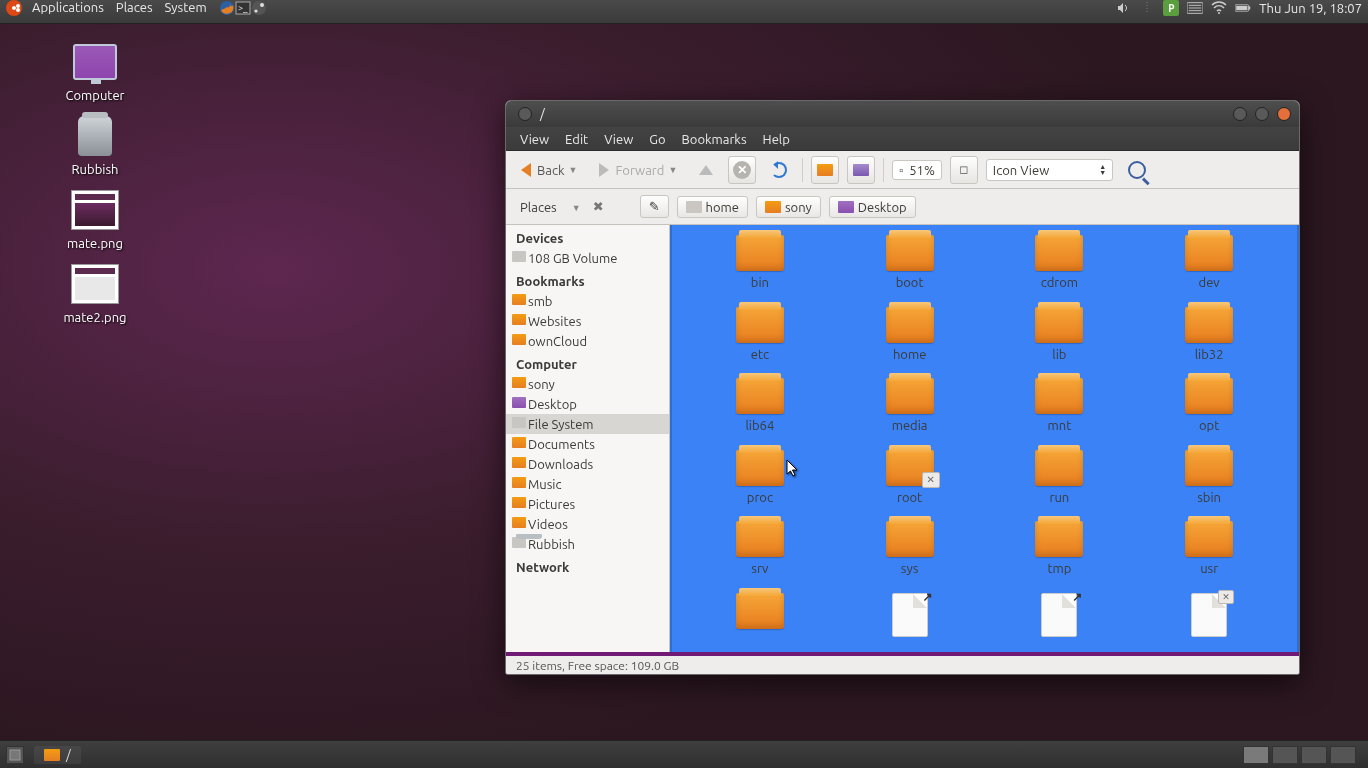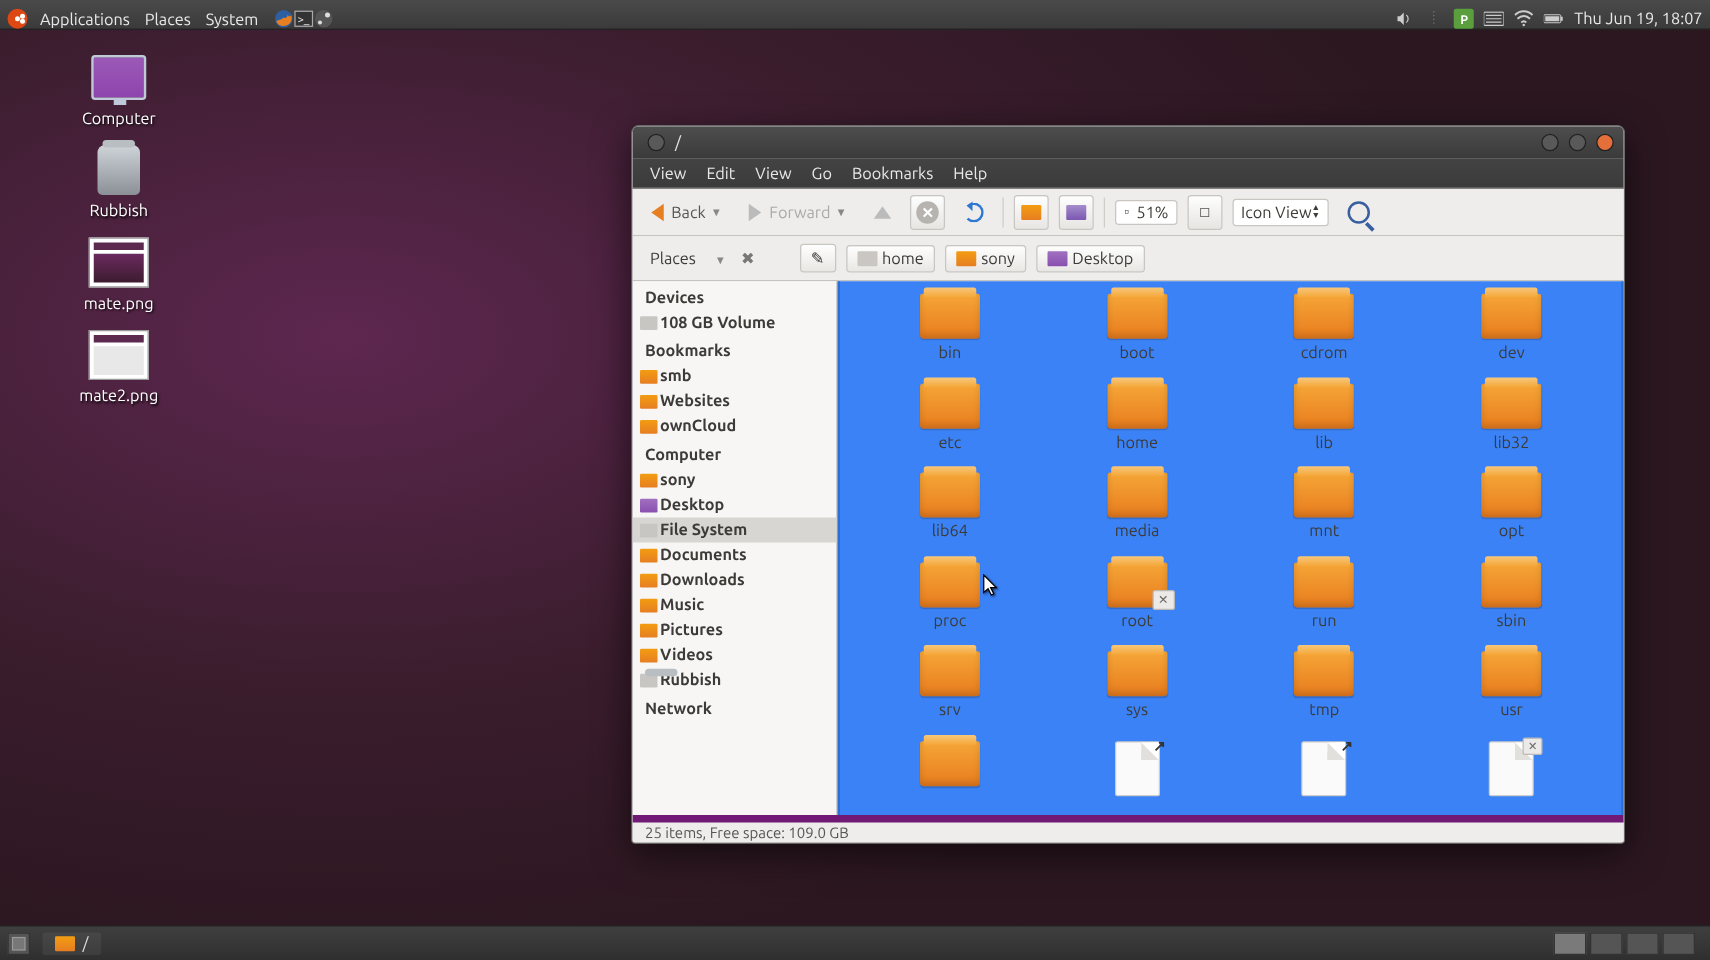--- a/index.html
+++ b/index.html
@@ -7,21 +7,21 @@
 body {
   background: radial-gradient(ellipse 900px 500px at 20% 35%, #5e2750 0%, #3b1d2e 55%, #2c1720 100%);
   position: relative;
   color: #fff;
   font-size: 13px;
 }
 
 .top-panel {
   position: absolute; top: 0; left: 0; right: 0; height: 24px;
   background: linear-gradient(#4a4a4a, #3a3a3a);
-  display: flex; align-items: flex-end; padding: 0 6px;
+  display: flex; align-items: flex-start; padding: 0 6px;
   color: #e8e8e8; font-size: 13px;
   border-bottom: 1px solid #222;
 }
 .top-panel .menu-item { padding: 0 6px; cursor: pointer; }
 .top-panel .spacer { flex: 1; }
 .top-panel .tray { display: flex; align-items: center; gap: 8px; }
 .tray-icon { width: 16px; height: 16px; display: inline-flex; align-items: center; justify-content: center; }
 .ubuntu-logo { width:16px;height:16px;border-radius:50%;background:#dd4814;display:flex;align-items:center;justify-content:center;margin-right:4px;}
 .ubuntu-logo::before{content:"";width:4px;height:4px;border-radius:50%;background:#fff;box-shadow:4px -2px 0 #fff,4px 2px 0 #fff;}
 
@@ -59,55 +59,55 @@
 .tbtn.round{width:28px;justify-content:center;padding:0;border:1px solid #c9c6c2;background:linear-gradient(#fefefe,#e7e5e2);}
 .tbtn.disabled{color:#aaa;cursor:default;text-align:right;}
 .arrow-left{width:0;height:0;border-top:7px solid transparent;border-bottom:7px solid transparent;border-right:10px solid #e67e22;}
 .arrow-right{width:0;height:0;border-top:7px solid transparent;border-bottom:7px solid transparent;border-left:10px solid #bbb;}
 .arrow-up{width:0;height:0;border-left:7px solid transparent;border-right:7px solid transparent;border-bottom:10px solid #bbb;}
 .stop-ic{width:18px;height:18px;border-radius:50%;background:#b7b4b0;display:flex;align-items:center;justify-content:center;color:#fff;font-weight:bold;font-size:12px;}
 .reload-ic{width:16px;height:16px;border:2.5px solid #2e78d2;border-left-color:transparent;border-radius:50%;position:relative;}
 .reload-ic::after{content:"";position:absolute;top:-3px;left:-3px;border:4px solid transparent;border-right-color:#2e78d2;}
 .dropdown-arrow{font-size:9px;color:#888;margin-left:4px;}
 .zoom-box{display:flex;align-items:center;gap:6px;border:1px solid #c9c6c2;border-radius:3px;padding:2px 6px;background:#fff;}
-.view-select{border:1px solid #c9c6c2;border-radius:3px;background:#fff;padding:3px 6px;display:flex;align-items:flex-start;}
+.view-select{border:1px solid #c9c6c2;border-radius:3px;background:#fff;padding:3px 6px;display:flex;align-items:flex-start;gap:50px;}
 .search-ic{width:18px;height:18px;border:2.5px solid #3a5fa0;border-radius:50%;position:relative;}
 .search-ic::after{content:"";position:absolute;bottom:-6px;right:-6px;width:8px;height:2.5px;background:#3a5fa0;transform:rotate(45deg);}
 .locbar{height:36px;background:#efedeb;border-bottom:1px solid #c6c3bf;display:flex;align-items:center;padding:0 8px;gap:8px;}
 .loc-left{display:flex;align-items:center;gap:6px;}
 .places-drop{padding:3px 30px 3px 6px;position:relative;}
 .places-drop .dropdown-arrow{position:absolute;right:6px;top:6px;}
 .bc-btn{border:1px solid #c9c6c2;border-radius:3px;background:linear-gradient(#fefefe,#e9e7e4);padding:3px 8px;display:flex;align-items:center;gap:4px;cursor:pointer;}
 .bc-btn .fic{width:16px;height:12px;background:linear-gradient(#f39c12,#e67e22);border-radius:1px;}
 .bc-btn .dic{width:16px;height:12px;background:linear-gradient(#a070c0,#8a4fb0);border-radius:1px;}
 .bc-btn .hic{width:16px;height:12px;background:#d0cdc8;border-radius:1px;}
 .body{flex:1;display:flex;min-height:0;}
 .sidebar{width:164px;border-right:1px solid #c6c3bf;background:#f7f6f5;overflow:hidden;display:flex;flex-direction:column;font-size:13px;}
 .side-h{font-weight:bold;padding:6px 10px 3px;color:#3c3b37;}
-.side-i{padding:3px 10px 3px 22px;display:flex;align-items:center;gap:5px;cursor:pointer;white-space:nowrap;overflow:hidden;position:relative;font-weight:bold;}
+.side-i{padding:3px 10px 3px 22px;display:flex;gap:5px;cursor:pointer;white-space:nowrap;overflow:hidden;position:relative;}
 .side-i.sel{background:#d8d6d2;}
 .side-i .ic{position:absolute;left:6px;width:14px;height:11px;}
 .ic.fol{background:linear-gradient(#f39c12,#e67e22);border-radius:1px;}
 .ic.hdd{background:#c8c6c2;border-radius:1px;}
 .ic.desk{background:linear-gradient(#a070c0,#8a4fb0);border-radius:1px;}
 .ic.trash{background:#c8c6c2;border-radius:1px;}
 .content{flex:1;position:relative;background:#3b82f6;overflow:hidden;}
 .content-border{position:absolute;left:0;top:0;bottom:0;width:2px;background:#2b6ed6;}
 .content-border.r{left:auto;right:0;}
 .grid{display:grid;grid-template-columns:repeat(4,1fr);padding:10px 20px;gap:12px 10px;overflow-y:auto;height:100%;}
 .fitem{display:flex;flex-direction:column;align-items:center;gap:4px;cursor:pointer;}
 .folder-ic{width:48px;height:36px;background:linear-gradient(#f5a637 0%,#e87c1e 100%);border-radius:2px 2px 3px 3px;position:relative;box-shadow:inset 0 -3px 6px rgba(0,0,0,.15),0 1px 1px rgba(0,0,0,.2);}
 .folder-ic::before{content:"";position:absolute;top:-5px;left:3px;width:42px;height:8px;background:linear-gradient(#f7c77b,#f5a637);border-radius:2px 2px 0 0;}
 .folder-ic.lock::after{content:"✕";position:absolute;bottom:-2px;right:-6px;width:16px;height:14px;background:#eceae8;border:1px solid #bcb9b5;border-radius:2px;font-size:10px;color:#6f6c68;display:flex;align-items:center;justify-content:center;}
 .file-ic{width:36px;height:44px;background:#fafafa;border:1px solid #ccc;position:relative;border-radius:2px;}
 .file-ic::before{content:"";position:absolute;top:0;right:0;border:7px solid #e2e0dd;border-top-color:#fff;border-right-color:#fff;}
 .file-ic.link::after{content:"↗";position:absolute;top:-4px;right:-6px;font-size:12px;font-weight:bold;color:#333;}
 .file-ic.lock::after{content:"✕";position:absolute;top:-4px;right:-8px;width:14px;height:12px;background:#eceae8;border:1px solid #bcb9b5;border-radius:2px;font-size:9px;color:#6f6c68;display:flex;align-items:center;justify-content:center;}
 .fitem span{font-size:13px;color:#3c3b37;}
-.status{height:22px;border-top:6px solid #701a75;background:#efedeb;display:flex;align-items:center;padding:0 10px;font-size:12px;color:#555;}
+.status{height:22px;border-top:4px solid #701a75;background:#efedeb;display:flex;align-items:center;padding:0 10px;font-size:12px;color:#555;}
 
 .bottom-panel{position:absolute;bottom:0;left:0;right:0;height:28px;background:linear-gradient(#3f3f3f,#2f2f2f);display:flex;align-items:center;padding:0 6px;color:#ddd;font-size:13px;border-top:1px solid #222;}
 .task{display:flex;align-items:center;gap:6px;padding:2px 10px;background:rgba(255,255,255,.06);margin-left:6px;border-radius:2px;cursor:pointer;}
 .task .fic{width:16px;height:12px;background:linear-gradient(#f39c12,#e67e22);border-radius:1px;}
 .bottom-panel .spacer{flex:1;}
 .ws-switch{display:flex;gap:3px;margin-right:6px;}
 .ws{width:26px;height:18px;background:#555;border:1px solid #333;}
 .ws.active{background:#7a7a7a;}
 .show-desk{width:18px;height:18px;background:#555;border:1px solid #333;margin-right:4px;display:flex;align-items:center;justify-content:center;}
 

